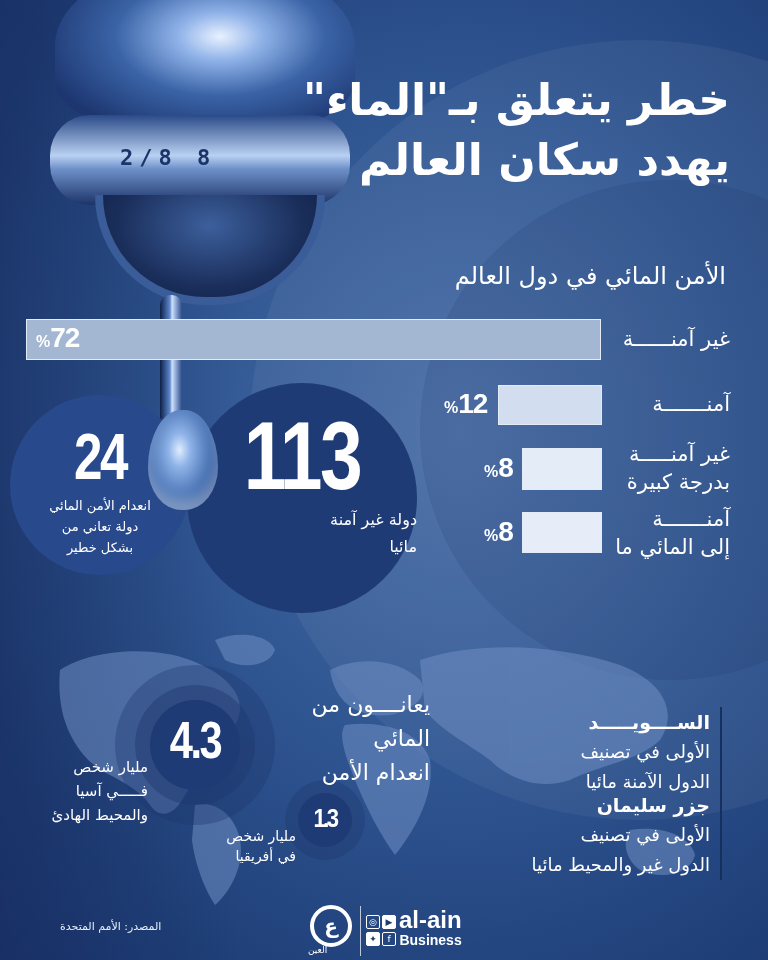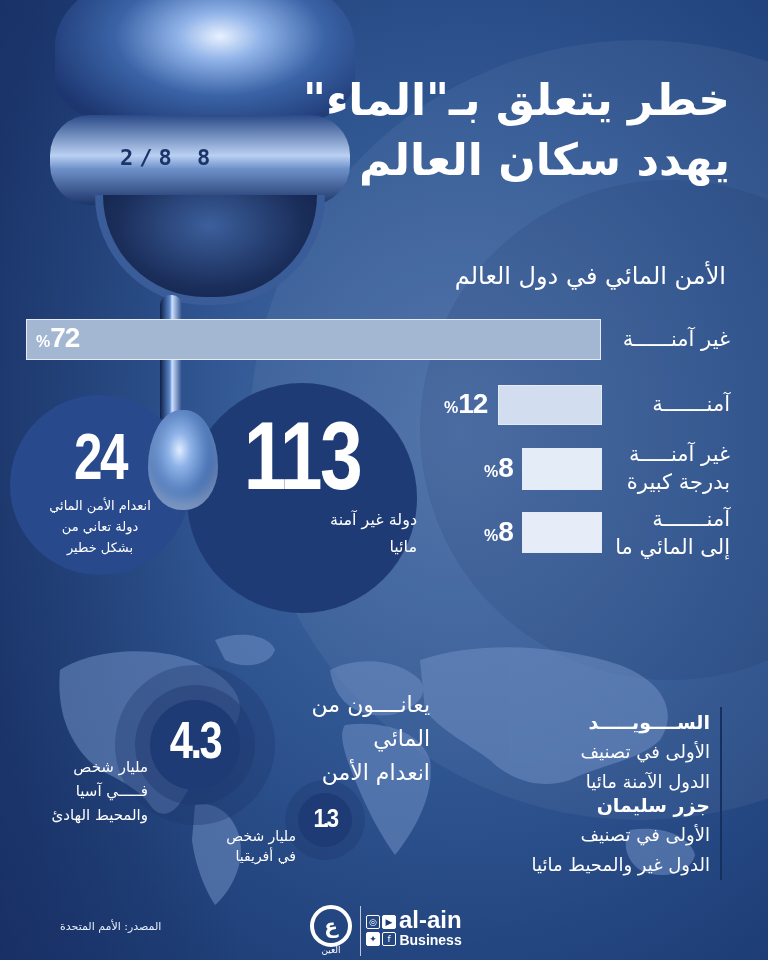--- a/index.html
+++ b/index.html
@@ -82,21 +82,21 @@
   
   .rank { right: 46px; width: 250px; direction: rtl; text-align: right; border-right: 2px solid #14305f; padding-right: 10px; }
   .rank-1 { top: 659px; margin-top: 48px; }
   .rank-2 { top: 790px; }
   .rank-name { font-size: 19px; font-weight: bold; line-height: 30px; }
   .rank-desc { font-size: 18px; line-height: 30px; }
   
   .source { left: 60px; top: 920px; direction: rtl; font-size: 11px; color: #e6eefb; }
   .logo-ain { left: 310px; top: 905px; width: 42px; height: 42px; border-radius: 50%; border: 4px solid #fff;
     display: flex; align-items: center; justify-content: center; font-size: 20px; font-weight: bold; }
-  .logo-ain-txt { left: 308px; top: 945px; font-size: 9px; width: 46px; text-align: center; }
+  .logo-ain-txt { left: 308px; top: 945px; font-size: 9px; width: 46px; }
   .logo-divider { left: 360px; top: 906px; width: 1px; height: 50px; background: #ffffff; opacity: 0.7; }
   .social { width: 14px; height: 14px; border: 1px solid #fff; border-radius: 2px; font-size: 9px;
     display: flex; align-items: center; justify-content: center; }
   .soc-ig { left: 366px; top: 915px; }
   .soc-yt { left: 382px; top: 915px; background: #fff; color: #1f3b75; }
   .soc-tw { left: 366px; top: 932px; background: #fff; color: #1f3b75; }
   .soc-fb { left: 382px; top: 932px; }
   .brand { left: 399px; top: 908px; font-family: Liberation Sans, sans-serif; font-weight: bold; }
   .brand-1 { font-size: 24px; line-height: 24px; }
   .brand-2 { font-size: 14px; line-height: 16px; text-align: right; }

